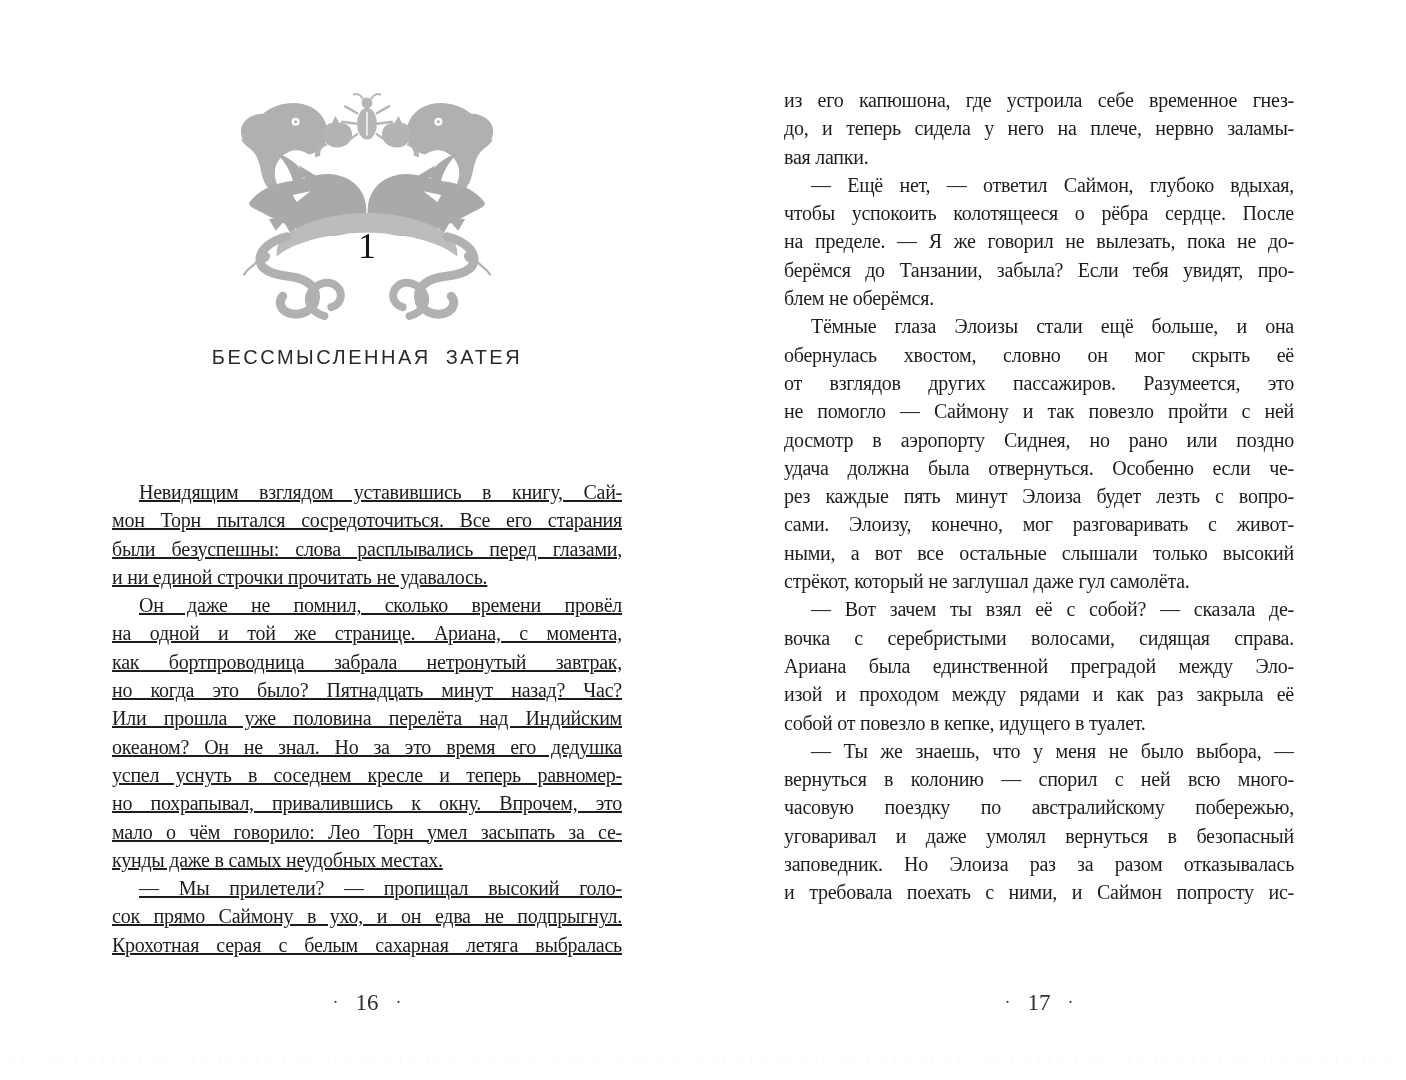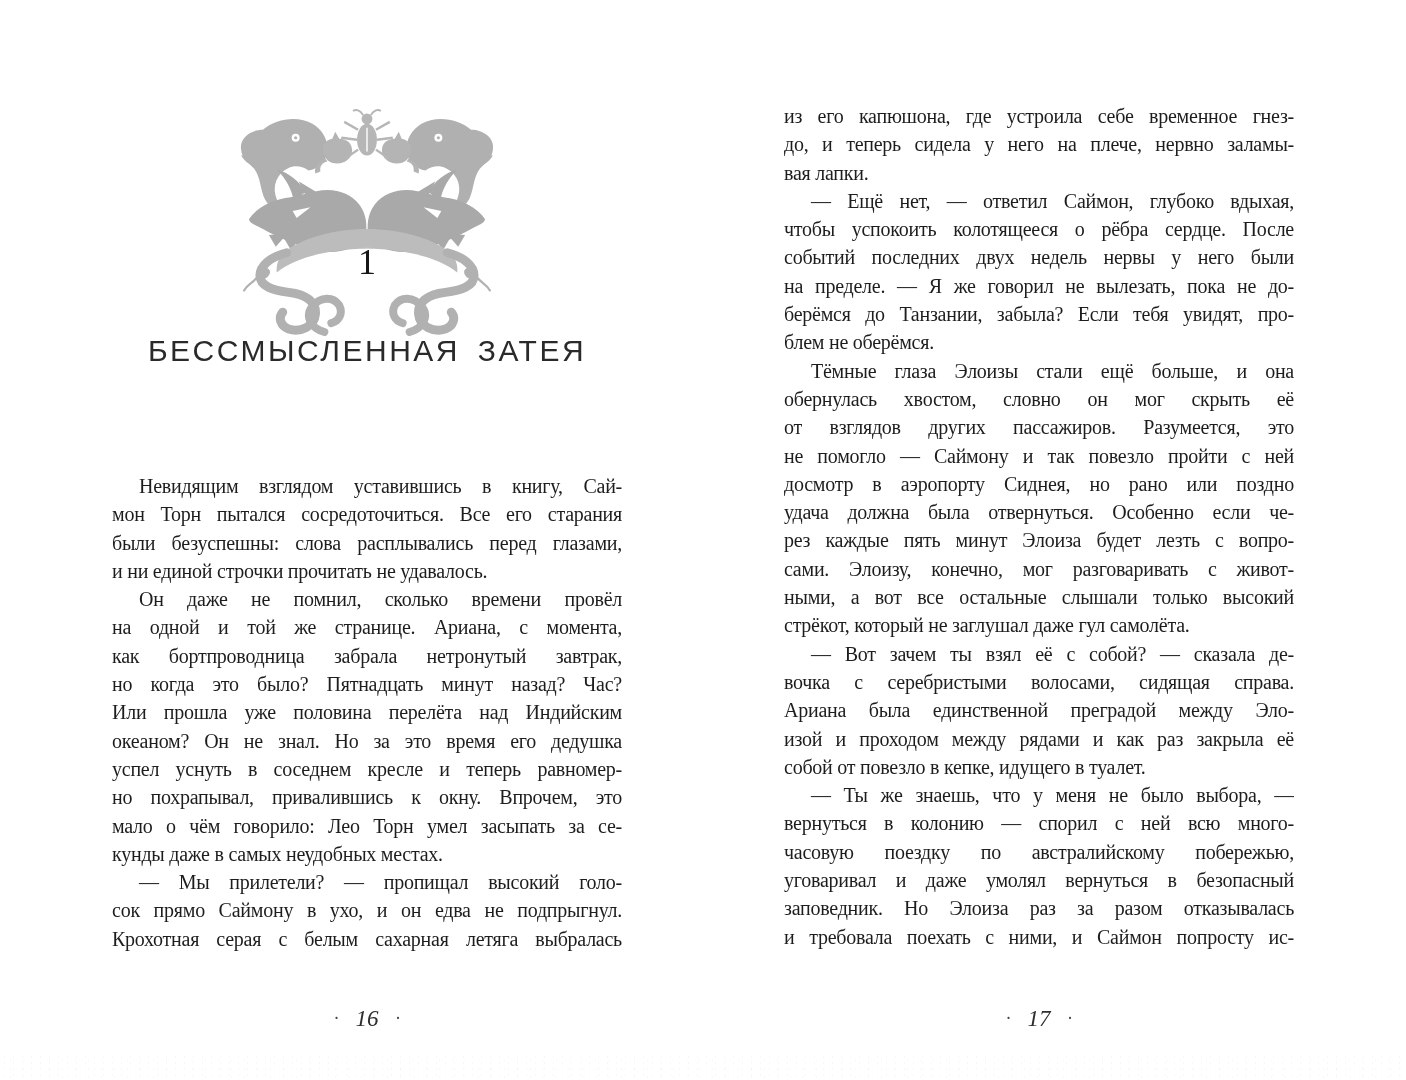--- a/index.html
+++ b/index.html
@@ -2,51 +2,51 @@
 <html><head>
 <meta charset="utf-8">
 <style>
   * { margin:0; padding:0; box-sizing:border-box; }
   html,body { background:#e8e8e8; }
   .spread{
     position:relative; width:1406px; height:1080px;
     background:#ffffff; overflow:hidden;
     font-family:"Liberation Serif", serif; color:#1d1d1d;
   }
-  .page{ position:absolute; top:16px; height:832px; width:510px; }
+  .page{ position:absolute; top:0; height:832px; width:510px; }
   .page-left{ left:112px; }
   .page-right{ left:784px; }
 
   
   .ornament-wrap{ position:relative; width:270px; height:228px; margin:92px auto 0; }
   .ornament-wrap svg{ display:block; width:270px; height:228px; }
   .chapter-number{
     position:absolute; left:50%; top:136px; transform:translateX(-50%);
     font-family:"Liberation Serif", serif; font-size:36px; line-height:1;
     color:#161616; text-shadow:0 0 5px #fff, 0 0 3px #fff;
   }
   .chapter-title{
-    text-align:center;
+    margin-top:22px; text-align:center;
     font-family:"Liberation Sans", sans-serif; font-weight:400;
-    font-size:30px; line-height:30px; letter-spacing:2.5px; word-spacing:7px;
+    font-size:20px; line-height:30px; letter-spacing:2.5px; word-spacing:7px;
     color:#2a2a2a;
   }
 
   
   .text-block{ font-size:20px; letter-spacing:-0.25px; color:#1d1d1d; }
-  .page-left  .text-block{ margin-top:106px; }
+  .page-left  .text-block{ margin-top:106px;text-decoration:underline; }
   .page-right .text-block{ margin-top:86px; }
   .line{ height:28.3px; line-height:28.3px; white-space:normal; overflow:hidden; }
   .line.j{ text-align:justify; text-align-last:justify; }
   .line.indent{ text-indent:27px; }
 
   
   .footer{
     position:absolute; top:990px; left:0; width:100%;
-    text-align:center; font-size:23px; color:#2e2e2e;font-style:italic;
+    text-align:center; font-size:23px; color:#2e2e2e;
   }
   .footer .dot{ display:inline-block; margin:0 17px; transform:translateY(-2px); font-size:18px; color:#444; }
 
   
   .scan-noise{
     position:absolute; left:0; bottom:0; width:100%; height:26px;
     background-image:
       radial-gradient(rgba(0,0,0,0.06) 1px, transparent 1.2px),
       radial-gradient(rgba(0,0,0,0.05) 1px, transparent 1.2px);
     background-size:9px 6px, 13px 8px;
@@ -145,21 +145,20 @@
   </div>
 
   <div class="page page-right">
 
     <div class="text-block">
         <div class="line j">из его капюшона, где устроила себе временное гнез-</div>
         <div class="line j">до, и теперь сидела у него на плече, нервно заламы-</div>
         <div class="line">вая лапки.</div>
         <div class="line j indent">— Ещё нет, — ответил Саймон, глубоко вдыхая,</div>
         <div class="line j">чтобы успокоить колотящееся о рёбра сердце. После</div>
-        <div class="line j">событий последних двух недель нервы у него были</div>
         <div class="line j">на пределе. — Я же говорил не вылезать, пока не до-</div>
         <div class="line j">берёмся до Танзании, забыла? Если тебя увидят, про-</div>
         <div class="line">блем не оберёмся.</div>
         <div class="line j indent">Тёмные глаза Элоизы стали ещё больше, и она</div>
         <div class="line j">обернулась хвостом, словно он мог скрыть её</div>
         <div class="line j">от взглядов других пассажиров. Разумеется, это</div>
         <div class="line j">не помогло — Саймону и так повезло пройти с ней</div>
         <div class="line j">досмотр в аэропорту Сиднея, но рано или поздно</div>
         <div class="line j">удача должна была отвернуться. Особенно если че-</div>
         <div class="line j">рез каждые пять минут Элоиза будет лезть с вопро-</div>

